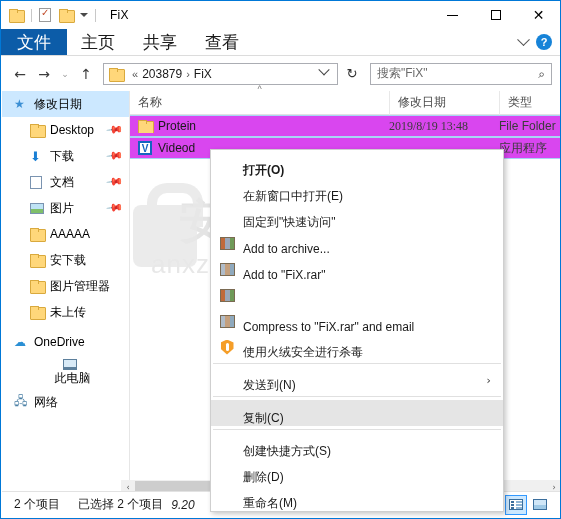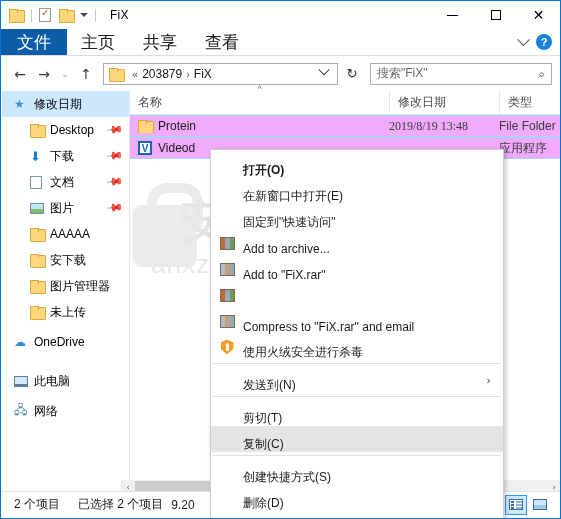--- a/index.html
+++ b/index.html
@@ -153,21 +153,21 @@
   .i-net { color: #4a7fa5; font-size: 12px; }
 
   
   .filelist {
     position: absolute; left: 129px; top: 114px; width: 430px; bottom: 36px;
     background: #ffffff; overflow: hidden;
   }
   .frow {
     height: 22px; display: flex; align-items: center; font-size: 12px; color: #1a1a1a;
   }
-  .frow.sel { background: #f0abfc; border-top: 1px solid #a8d5f5; border-bottom: 1px solid #a8d5f5; }
+  .frow.sel { background: #d946ef; border-top: 1px solid #a8d5f5; border-bottom: 1px solid #a8d5f5; }
   .f-name { width: 259px; display: flex; align-items: center; padding-left: 8px; overflow: hidden; white-space: nowrap; }
   .f-date { width: 110px; color: #3b3b3b; font-family: Liberation Serif, serif; }
   .f-type { width: 60px; color: #3b3b3b; overflow: hidden; white-space: nowrap; }
   .f-ico { width: 20px; display: flex; align-items: center; }
   .i-vl {
     width: 14px; height: 14px; background: #ffffff; border: 2px solid #1565c0;
     color: #1565c0; font-size: 10px; font-weight: bold; line-height: 11px; text-align: center;
   }
 
   
@@ -388,21 +388,21 @@
           <span class="ico-folder"></span>
         </span>
       <span class="sb-label">未上传</span>
     </div>
     <div class="sb-row root" style="margin-top:4px;">
       <span class="sb-ico">
           <span class="i-cloud">☁</span>
         </span>
       <span class="sb-label">OneDrive</span>
     </div>
-    <div class="sb-row root" style="margin-top:13px;">
+    <div class="sb-row root" style="margin-top:4px;flex-direction:column;">
       <span class="sb-ico">
           <span class="i-pc"></span>
         </span>
       <span class="sb-label">此电脑</span>
     </div>
     <div class="sb-row root" style="margin-top:4px;">
       <span class="sb-ico">
           <span class="i-net">🖧</span>
         </span>
       <span class="sb-label">网络</span>
@@ -440,21 +440,21 @@
 
   <div class="hscroll">
     <span class="hs-arrow">‹</span>
     <span class="hs-thumb"></span>
     <span class="hs-arrow" style="margin-left:auto;">›</span>
   </div>
 
   <div class="statusbar">
     <span class="st-seg">2 个项目</span>
     <span class="st-seg2">已选择 2 个项目</span>
-    <span class="st-seg2" style="padding-left:8px;">9.20</span>
+    <span class="st-seg2" style="padding-left:8px;font-style:italic;">9.20</span>
     <div class="view-btns">
       <div class="vb active">
         <span class="vb-details"></span>
       </div>
       <div class="vb">
         <span class="vb-tiles"></span>
       </div>
     </div>
   </div>
 
@@ -506,24 +506,20 @@
     <div class="msep"></div>
 
     <div class="mi">
       <span class="mi-ico"></span>
       <span class="mi-label">发送到(N)</span>
       <span class="mi-arrow">›</span>
     </div>
 
     <div class="msep"></div>
 
-    <div class="mi">
-      <span class="mi-ico"></span>
-      <span class="mi-label">剪切(T)</span>
-    </div>
     <div class="mi hl">
       <span class="mi-ico"></span>
       <span class="mi-label">复制(C)</span>
     </div>
 
     <div class="msep"></div>
 
     <div class="mi">
       <span class="mi-ico"></span>
       <span class="mi-label">创建快捷方式(S)</span>

